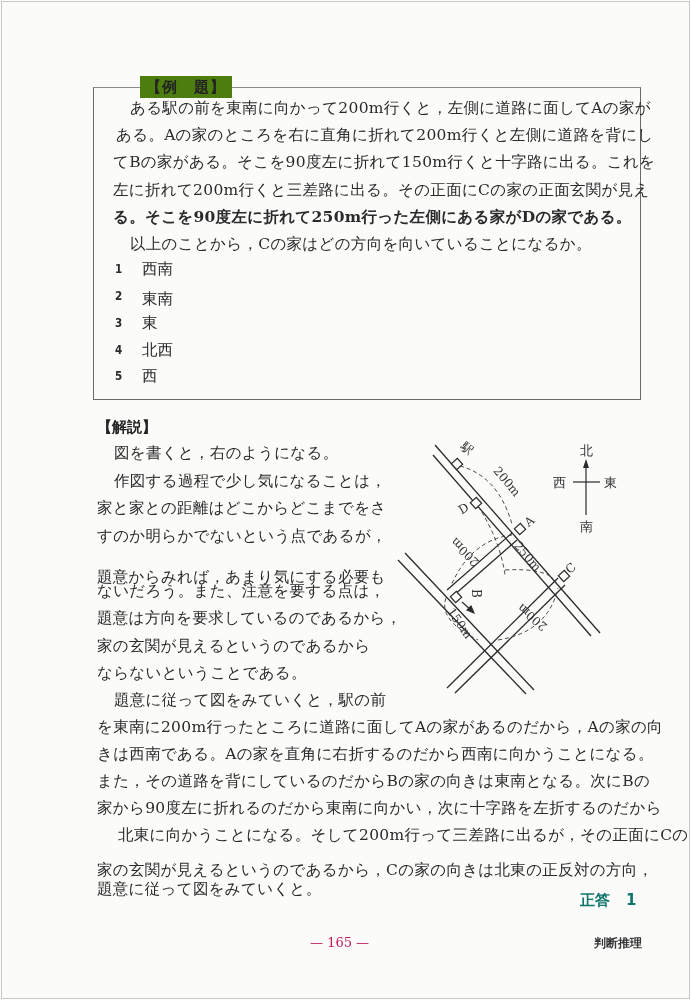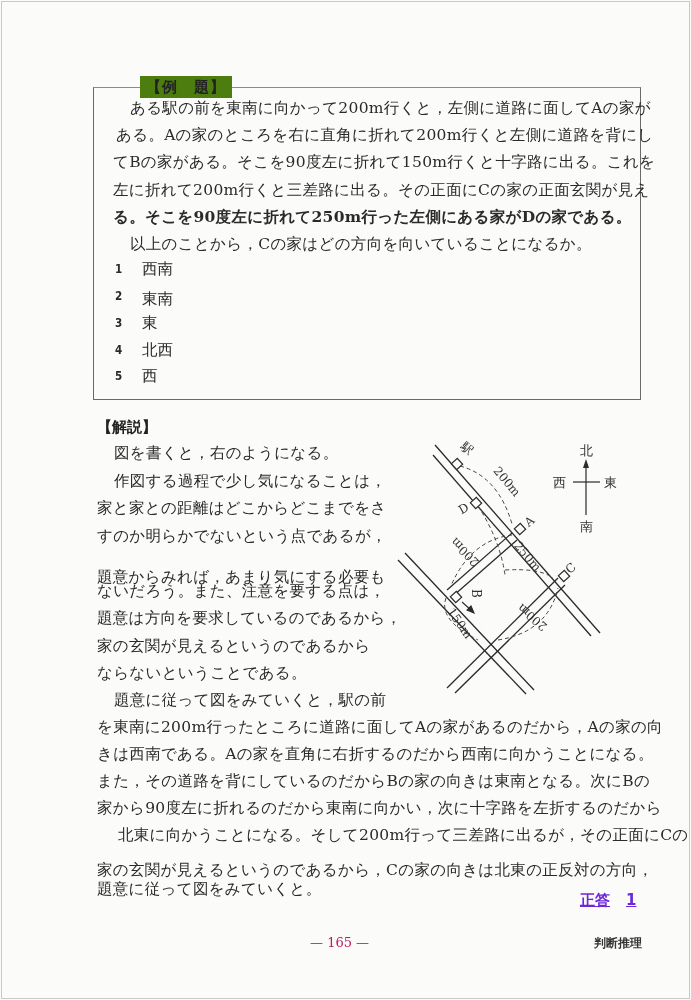--- a/index.html
+++ b/index.html
@@ -36,21 +36,21 @@
   }
   .choice-text { position: absolute; font-size: 15.5px; line-height: 20px; }
   .section-head {
     position: absolute; left: 97px; top: 416px;
     font-family: "DejaVu Sans", "Liberation Sans", sans-serif;
     font-weight: bold; font-size: 15px; line-height: 22px; color: #222;
   }
   .answer {
     position: absolute; left: 580px; top: 890px;
     font-family: "DejaVu Sans", "Liberation Sans", sans-serif; font-weight: bold;
-    font-size: 15px; line-height: 20px; color: #6d28d9; white-space: nowrap; text-decoration: underline;
+    font-size: 15px; line-height: 20px; color: #0f766e; white-space: nowrap;
   }
   .answer .num { margin-left: 16px; }
   .page-num {
     position: absolute; left: 310px; top: 934px; font-size: 13px; line-height: 18px;
     color: #be185d; white-space: nowrap;
   }
   .footer-section {
     position: absolute; left: 594px; top: 934px;
     font-family: "DejaVu Sans", "Liberation Sans", sans-serif; font-weight: bold;
     font-size: 12px; line-height: 18px; color: #333; white-space: nowrap;

